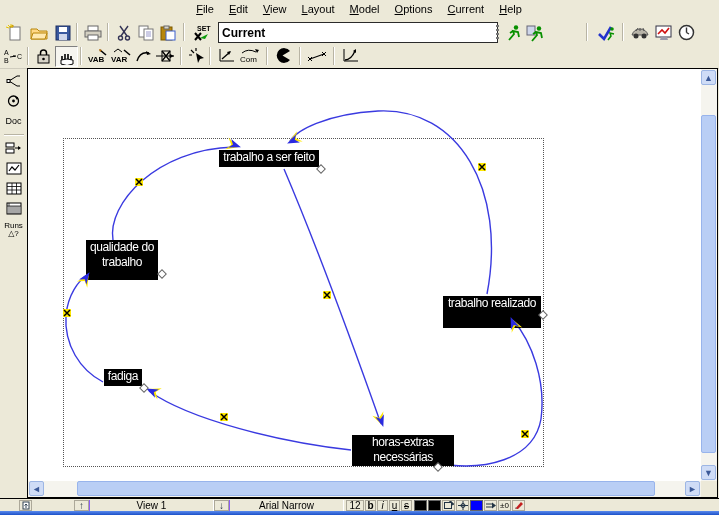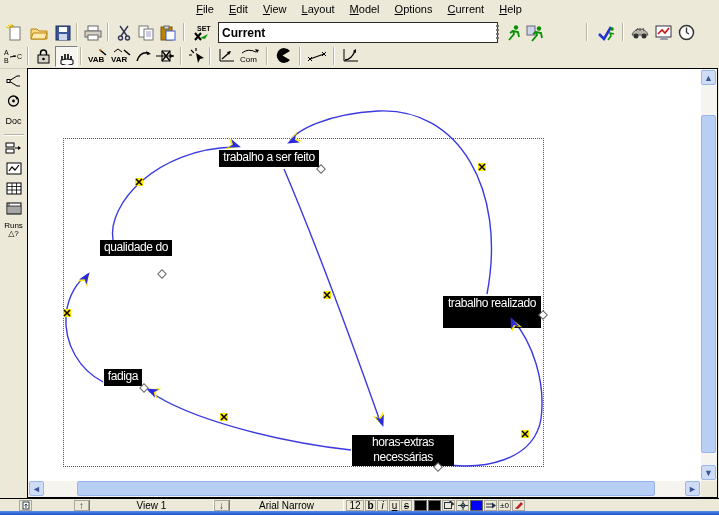--- a/index.html
+++ b/index.html
@@ -329,21 +329,21 @@
       <svg class="abs" style="left:0;top:0" width="672" height="412">
         <path class="curve" d="M 85 171 C 79 135, 128 80, 206 78"></path>
         <path class="curve" d="M 256 100 C 288 175, 330 290, 353 355"></path>
         <path class="curve" d="M 408 394 C 456 403, 506 391, 513 350 C 518 312, 504 273, 485 251"></path>
         <path class="curve" d="M 459 225 C 479 120, 430 38, 350 42 C 297 45, 268 62, 262 72"></path>
         <path class="curve" d="M 323 381 C 252 373, 162 351, 121 322"></path>
         <path class="curve" d="M 75 313 C 52 301, 36 276, 38 246 C 40 226, 50 212, 60 205"></path>
       </svg>
 
       <div class="node" style="left:191px;top:81px;width:100px;height:17px">trabalho a ser feito</div>
-      <div class="node" style="left:72px;top:171px;width:72px;height:16px">qualidade do
+      <div class="node" style="left:58px;top:171px;width:72px;height:40px">qualidade do
 trabalho</div>
       <div class="node" style="left:415px;top:227px;width:98px;height:32px">trabalho realizado</div>
       <div class="node" style="left:76px;top:300px;width:38px;height:17px">fadiga</div>
       <div class="node" style="left:324px;top:366px;width:102px;height:31px">horas-extras
 necessárias</div>
 
       <svg class="abs" style="left:0;top:0;pointer-events:none" width="672" height="412">
 
         <g transform="translate(212,78) rotate(20)">
             <polygon class="yh" points="-2,1 -14,-5 -9,1 -13,7"></polygon>

